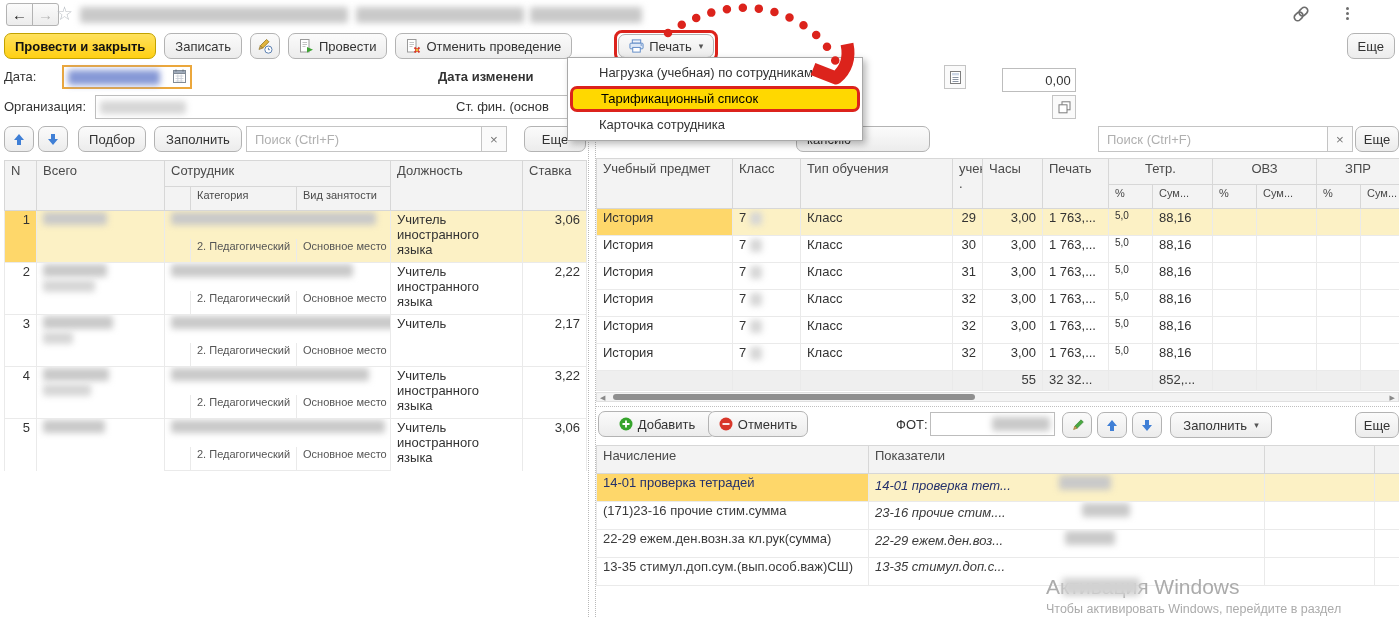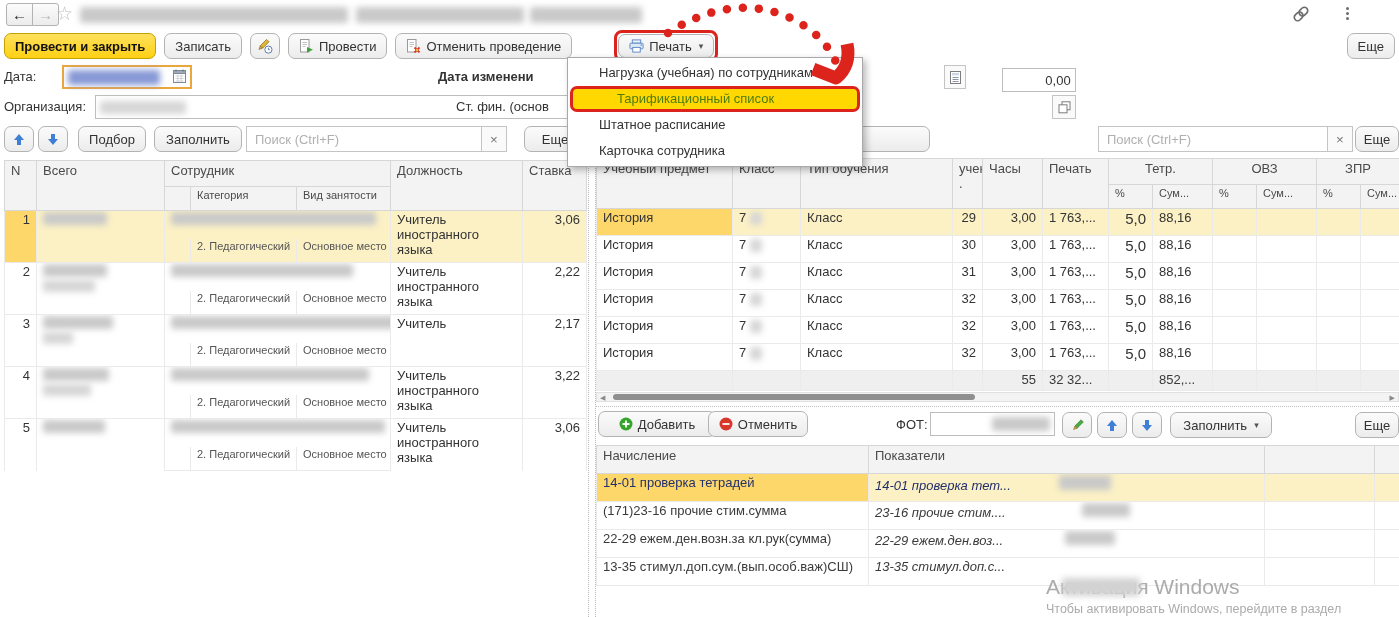--- a/index.html
+++ b/index.html
@@ -36,38 +36,38 @@
   table.grid{border-collapse:collapse;table-layout:fixed;font-size:13px;background:#fff}
   table.grid th{
     background:#f3f3f3;border:1px solid #d7d7d7;font-weight:normal;color:#4a4a4a;
     text-align:left;padding:2px 6px;vertical-align:top;overflow:hidden;white-space:nowrap}
   table.grid td{
     border:1px solid #eaeaea;padding:1px 6px;vertical-align:top;overflow:hidden;white-space:nowrap}
   tr.nosep td{border-bottom:0}
   tr.nosep2 td{border-top:0}
   td.sub,th.sub{font-size:11px;color:#555}
   td.num{text-align:right}
-  td.pct{font-size:15px;text-align:right;padding-top:3px}
+  td.pct{font-size:10px;padding-top:3px}
   tr.sel td{background:#fcf1c5}
   td.curcell{background:#fed76a !important}
   tr.totals td{background:#efefef;color:#3a3a3a}
   .poswrap{white-space:normal;line-height:15px}
   
   .acc-navy{color:#23306b}
   .acc-blue{color:#2743c4}
   .acc-dark{color:#3a3a3a}
   .ital{font-style:italic}
   
   #print-menu{
     position:absolute;left:567px;top:57px;width:296px;z-index:40;background:#fff;
     border:1px solid #a9a9a9;box-shadow:3px 3px 7px rgba(0,0,0,.28);padding:2px 0;box-sizing:border-box}
   .menu-item{height:26px;line-height:26px;padding-left:31px;font-size:13px;color:#333;white-space:nowrap}
   .menu-item.hl{
     background:#ffd800;border:3px solid #dc231c;border-radius:7px;margin:0 2px;
-    box-sizing:border-box;line-height:20px;padding-left:44px;color:#4d7c0f}
+    box-sizing:border-box;line-height:20px;padding-left:28px;color:#000000}
   .ring{display:inline-block;border:3px solid #dc231c;border-radius:8px;padding:1px;margin-left:34px;background:transparent}
   
   .hscroll{position:absolute;background:#f3f3f3;border:1px solid #e0e0e0;box-sizing:border-box}
   .hthumb{position:absolute;top:1px;height:6px;border-radius:3px;background:#8f8f8f}
   .harr{position:absolute;top:0;font-size:7px;color:#8a8a8a;line-height:9px}
   
   .dotsep{border-top:1px dotted #bfbfbf}
   #splitter{border-left:1px dotted #b9b9b9;border-right:1px dotted #b9b9b9}
   .kebab{display:inline-flex;flex-direction:column;gap:2px;align-items:center}
   .kebab i{width:3px;height:3px;border-radius:50%;background:#6d6d6d}
@@ -589,21 +589,20 @@
         <td></td>
           <td></td>
       </tr>
     </tbody>
   </table>
 </div>
 
 <div id="print-menu">
   <div class="menu-item">Нагрузка (учебная) по сотрудникам</div>
   <div class="menu-item hl">Тарификационный список</div>
-  <div class="menu-item">Штатное расписание</div>
   <div class="menu-item">Карточка сотрудника</div>
 </div>
 
 <svg id="arrow-annot" width="1399" height="120" viewBox="0 0 1399 120">
   <path d="M668 33 C 706 8 748 0 786 16 C 812 27 828 44 836 62" fill="none" stroke="#dc231c" stroke-width="8.5" stroke-linecap="round" stroke-dasharray="0 16"></path>
   <path d="M847 44 C 850 58 846 70 836 78 L 813 69" fill="none" stroke="#dc231c" stroke-width="13" stroke-linecap="butt" stroke-linejoin="round"></path>
 </svg>
 
 <div id="watermark" class="abs" style="left:1046px;top:575px;width:352px">
   <div style="font-size:21px;position:relative">Активация Windows</div>

